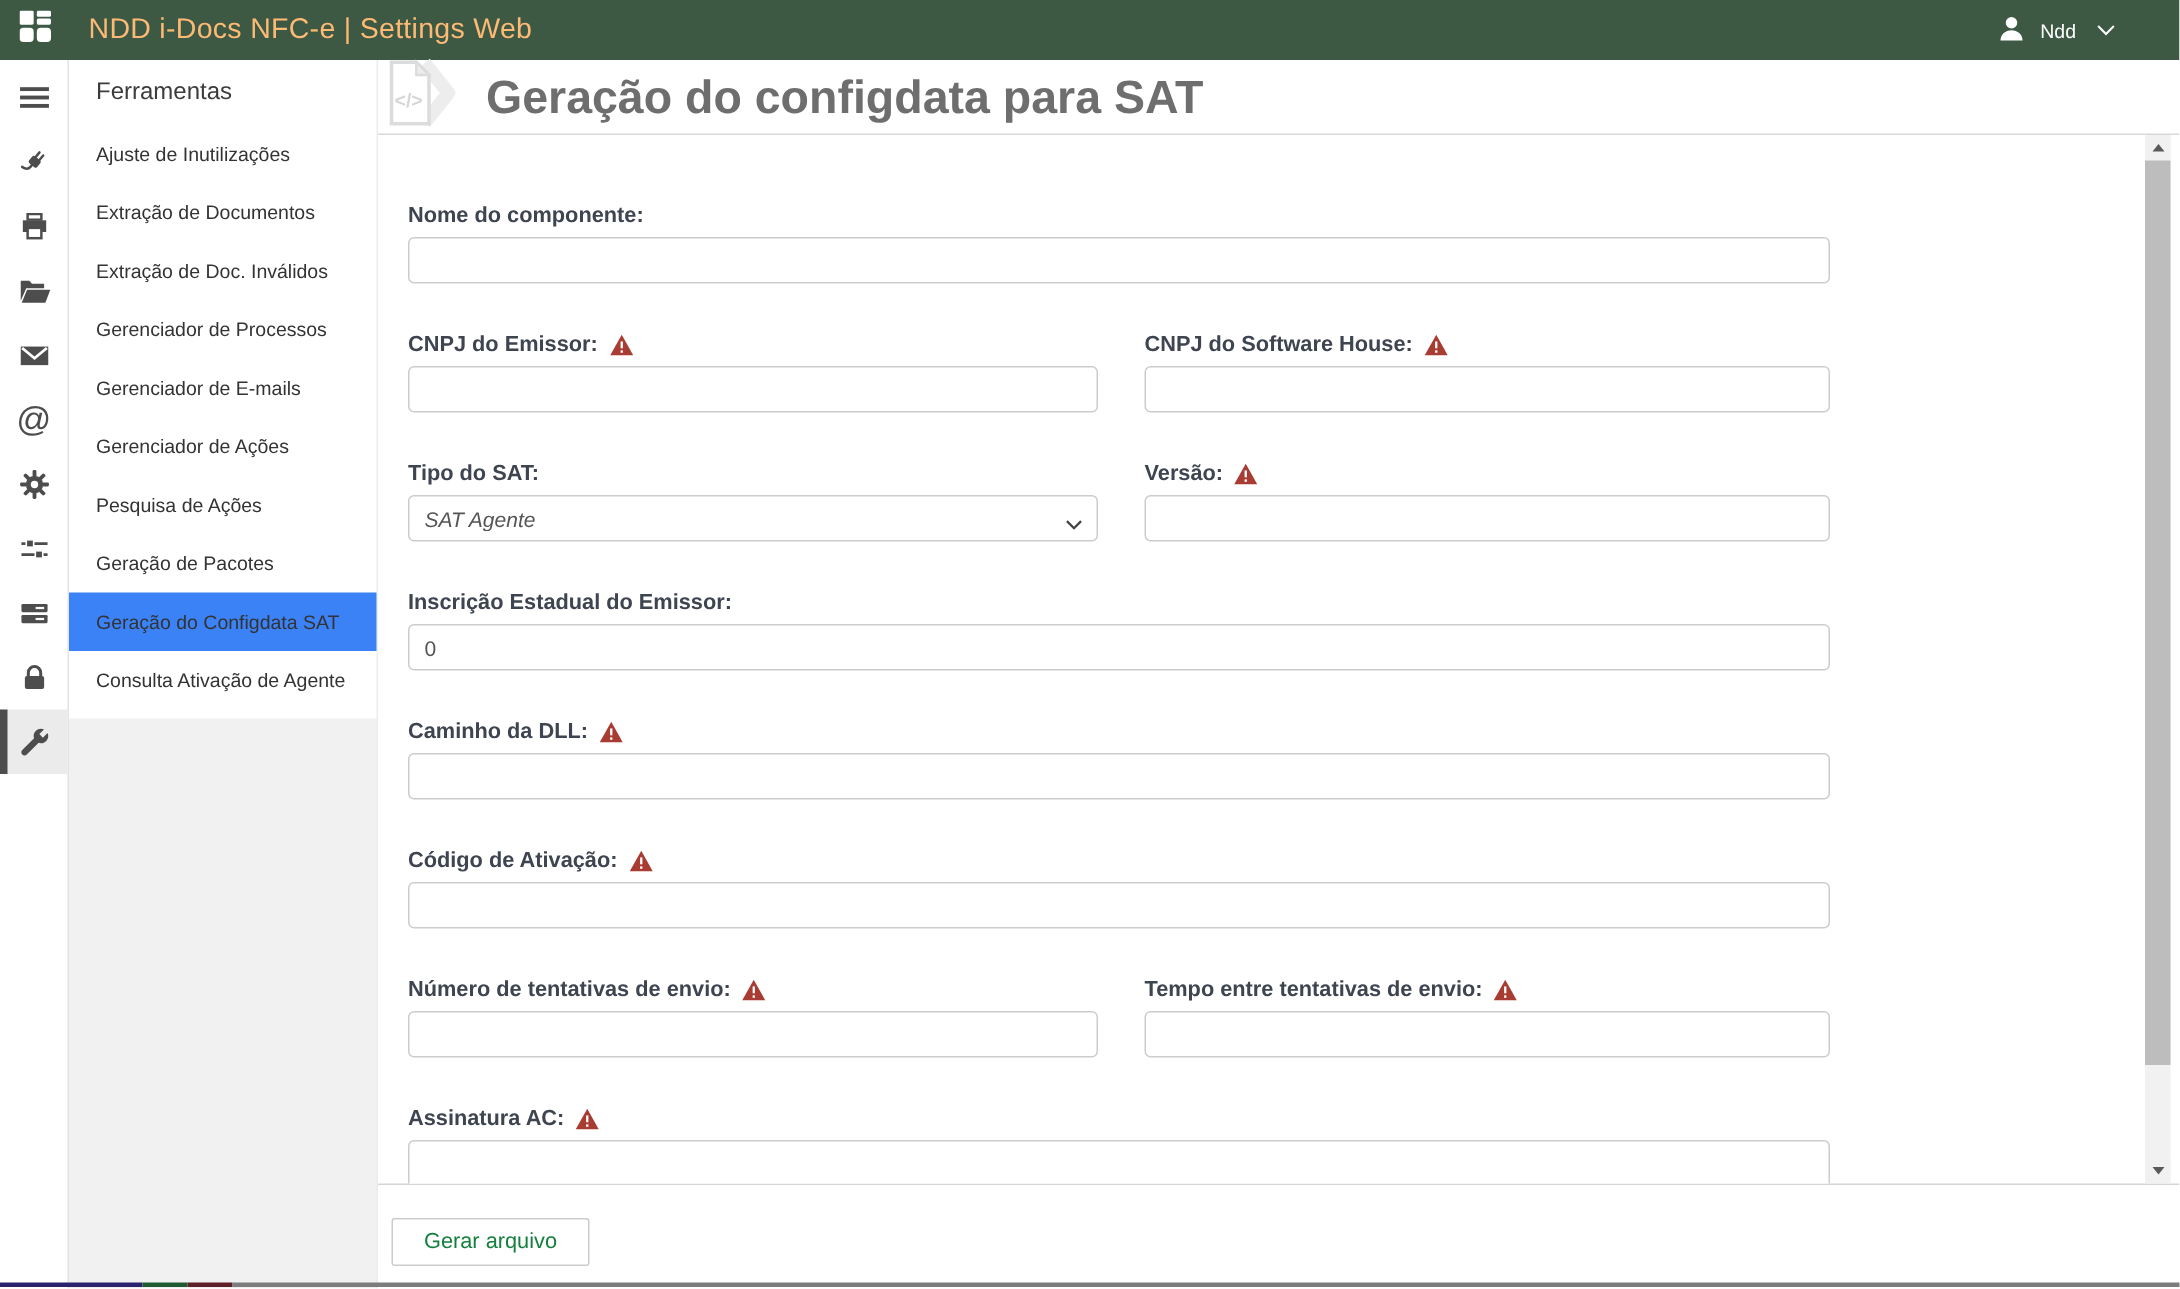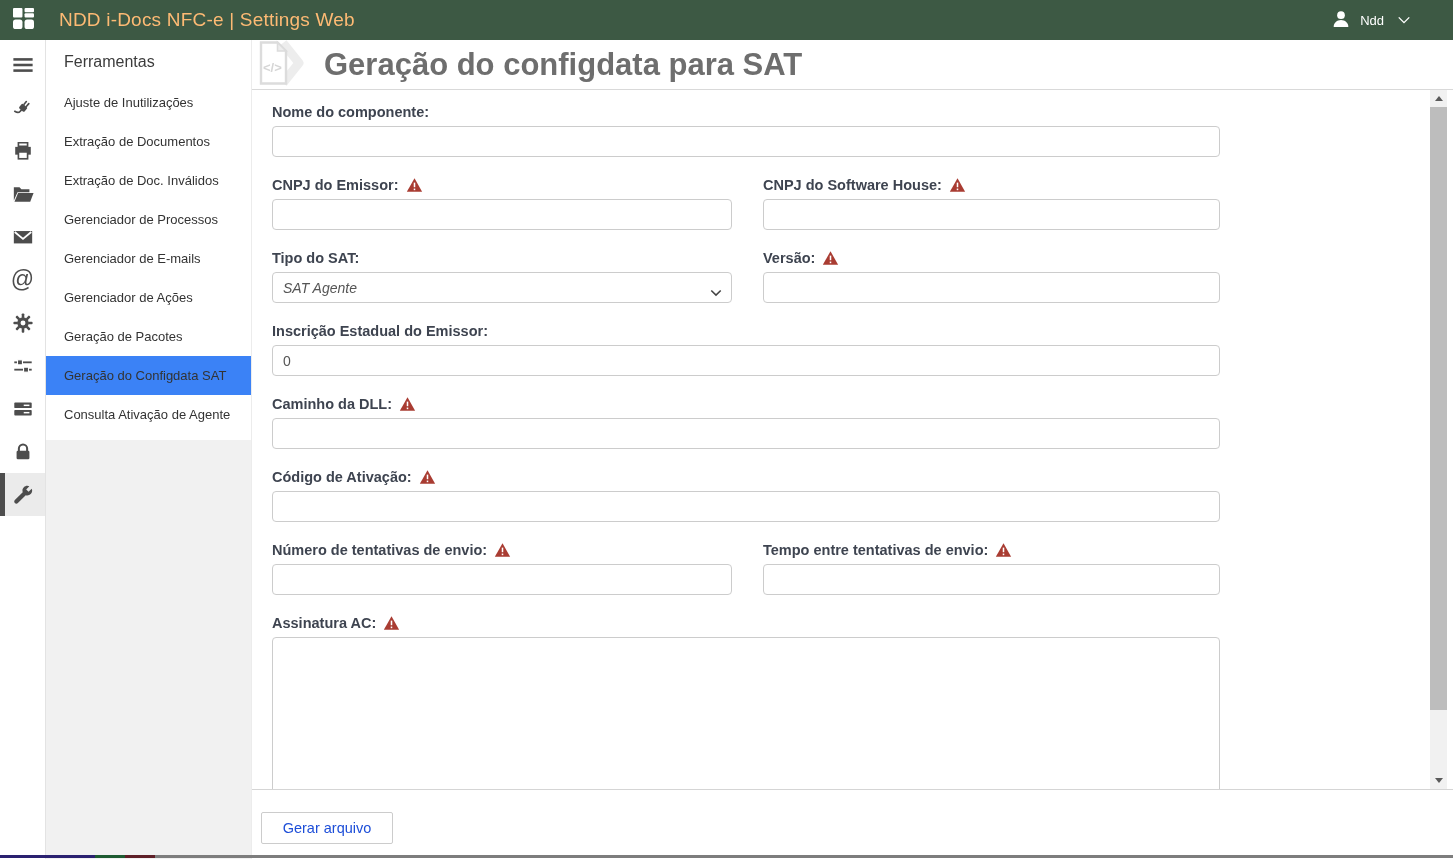--- a/index.html
+++ b/index.html
@@ -36,21 +36,21 @@
 
   
   .main { flex:1; display:flex; flex-direction:column; background:#fff; min-width:0; }
   .page-header { height:50px; border-bottom:1px solid #d9d9d9; display:flex; align-items:center; }
   .header-icon { margin-left:2px; }
   .page-title { margin-left:12px; font-size:31px; font-weight:600; color:#6e6e6e; }
 
   
   .form-area { position:relative; height:700px; border-bottom:1px solid #d5d5d5; overflow:hidden; }
   .form-content { padding:13px 0 0 20px; width:968px; }
-  .form-row { margin-bottom:19px; }
+  .form-row { margin-bottom:19px;margin-top:32px; }
   .two-col { display:grid; grid-template-columns:460px 457px; column-gap:31px; }
   .field-label { display:flex; align-items:center; gap:7px; height:18px; margin-bottom:5px;
                  font-size:14.5px; font-weight:700; color:#3e4450; }
   .warn svg { display:block; }
   .text-input, .select-input {
       width:100%; height:31px; border:1px solid #ccc; border-radius:4px; background:#fff;
       padding:0 10px; font-size:14px; color:#555; font-family:"Liberation Sans", sans-serif; }
   .select-wrap { position:relative; }
   .select-input { appearance:none; -webkit-appearance:none; padding-right:31px;font-style:italic; }
   .select-chevron { position:absolute; right:10px; top:11px; pointer-events:none; }
@@ -65,21 +65,21 @@
   .sb-up { top:0; } .sb-down { bottom:0; }
   .tri-up { width:0; height:0; border-left:4px solid transparent; border-right:4px solid transparent;
             border-bottom:5px solid #5a5a5a; }
   .tri-down { width:0; height:0; border-left:4px solid transparent; border-right:4px solid transparent;
               border-top:5px solid #5a5a5a; }
   .sb-thumb { position:absolute; left:0; top:17px; width:17px; height:603px; background:#bdbdbd; cursor:pointer; }
 
   
   .form-footer { height:65px; padding:22px 0 0 9px; }
   .gerar-btn { width:132px; height:32px; background:#fff; border:1px solid #ccc; border-radius:2px;
-               color:#1d4ed8; font-size:14.5px; cursor:pointer; font-family:"Liberation Sans", sans-serif; }
+               color:#15803d; font-size:14.5px; cursor:pointer; font-family:"Liberation Sans", sans-serif; }
 
   
   .bottom-strip { position:absolute; left:0; bottom:1px; width:1453px; height:3px; display:flex; }
   .bs-a { width:95px; background:#2a2170; }
   .bs-b { width:30px; background:#1e5b31; }
   .bs-c { width:30px; background:#5e1f27; }
   .bs-d { flex:1; background:#7d7d7d; }
 </style>
 </head>
 <body>
@@ -221,20 +221,21 @@
 
   <div class="sidebar">
     <div class="menu-panel">
       <div class="sidebar-title">Ferramentas</div>
       <div class="menu-item">Ajuste de Inutilizações</div>
       <div class="menu-item">Extração de Documentos</div>
       <div class="menu-item">Extração de Doc. Inválidos</div>
       <div class="menu-item">Gerenciador de Processos</div>
       <div class="menu-item">Gerenciador de E-mails</div>
       <div class="menu-item">Gerenciador de Ações</div>
+      <div class="menu-item">Pesquisa de Ações</div>
       <div class="menu-item">Geração de Pacotes</div>
       <div class="menu-item active">Geração do Configdata SAT</div>
       <div class="menu-item">Consulta Ativação de Agente</div>
     </div>
   </div>
 
   <div class="main">
 
     <div class="page-header">
       <span class="header-icon">

